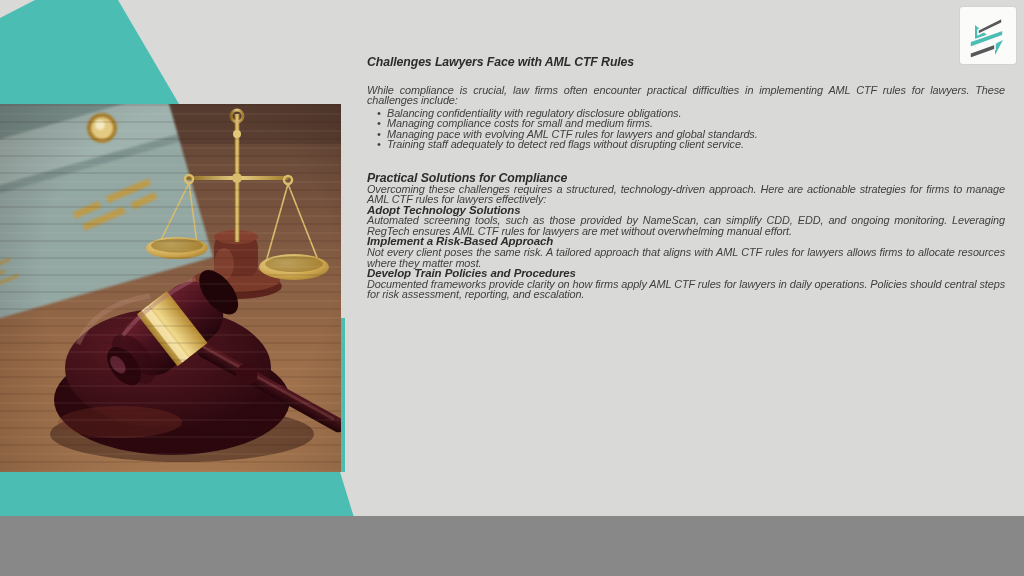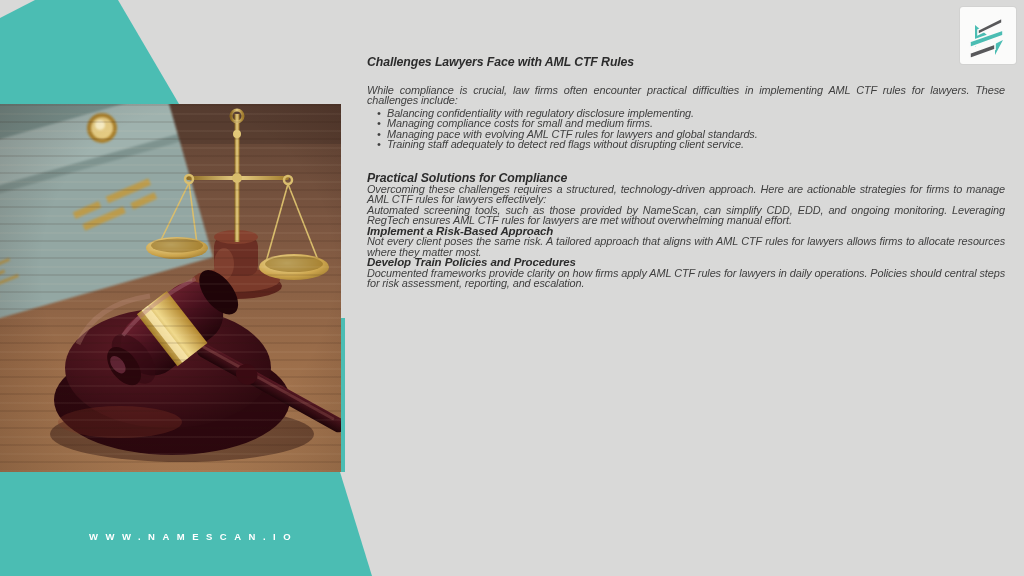--- a/index.html
+++ b/index.html
@@ -1,17 +1,17 @@
 <!DOCTYPE html>
 <html><head>
 <meta charset="utf-8">
 <style>
   html,body { margin:0; padding:0; background:#888; }
   .slide {
-    position:relative; width:1024px; height:576px; overflow:hidden;
+    position:relative; width:1024px; height:516px; overflow:hidden;
     background:#d9d9d8;
     font-family:"Liberation Sans", sans-serif;
   }
   
   .teal-top {
     position:absolute; left:0; top:0; width:220px; height:104px;
     background:#4bbdb3;
     clip-path:polygon(35px 0, 118px 0, 179px 104px, 0 104px, 0 18px);
   }
   .teal-bottom {
@@ -209,30 +209,31 @@
       </g>
     </svg>
     <div class="grain"></div>
     <div class="vignette"></div>
   </div>
 
   <div class="content">
     <h3 class="h-gap">Challenges Lawyers Face with AML CTF Rules</h3>
     <p>While compliance is crucial, law firms often encounter practical difficulties in implementing AML CTF rules for lawyers. These challenges include:</p>
     <ul>
-      <li>Balancing confidentiality with regulatory disclosure implementing.</li>
+      <li>Balancing confidentiality with regulatory disclosure obligations.</li>
       <li>Managing compliance costs for small and medium firms.</li>
       <li>Managing pace with evolving AML CTF rules for lawyers and global standards.</li>
       <li>Training staff adequately to detect red flags without disrupting client service.</li>
     </ul>
 
     <h3 class="section2-heading">Practical Solutions for Compliance</h3>
     <p>Overcoming these challenges requires a structured, technology-driven approach. Here are actionable strategies for firms to manage AML CTF rules for lawyers effectively:</p>
 
     <div class="subsection attached">
+      <div class="sub-title">Adopt Technology Solutions</div>
       <p>Automated screening tools, such as those provided by NameScan, can simplify CDD, EDD, and ongoing monitoring. Leveraging RegTech ensures AML CTF rules for lawyers are met without overwhelming manual effort.</p>
     </div>
 
     <div class="subsection">
       <div class="sub-title">Implement a Risk-Based Approach</div>
       <p>Not every client poses the same risk. A tailored approach that aligns with AML CTF rules for lawyers allows firms to allocate resources where they matter most.</p>
     </div>
 
 
     <div class="subsection">

